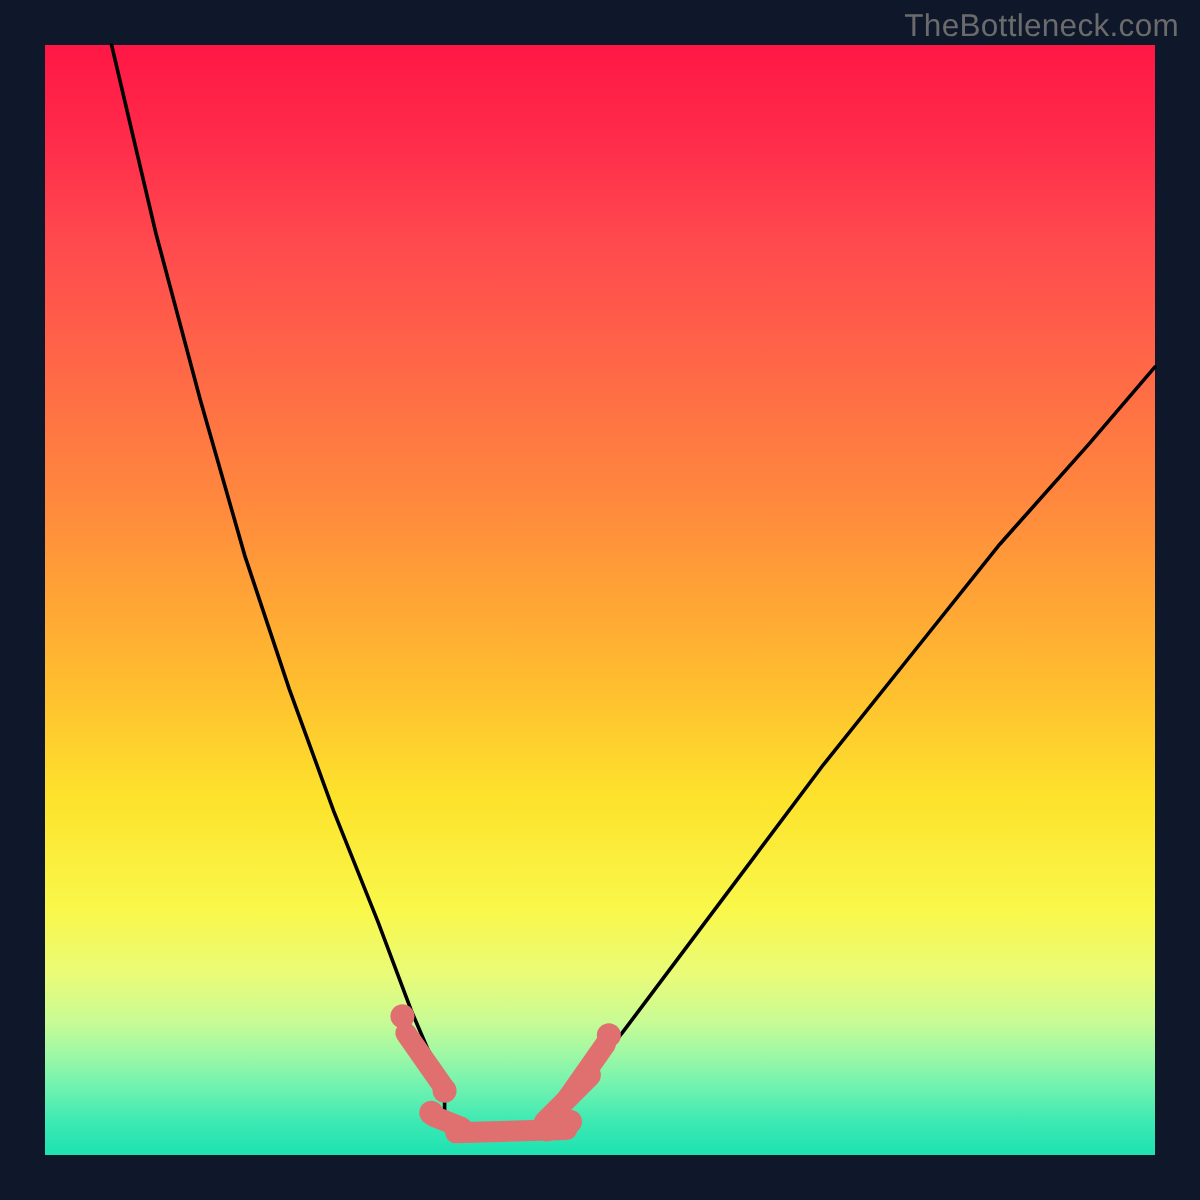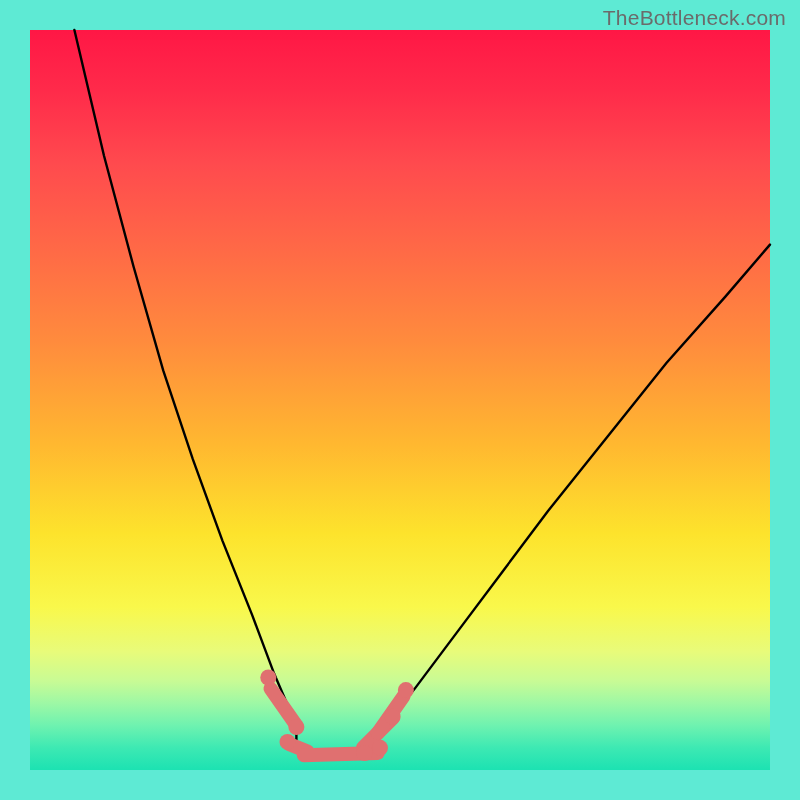--- a/index.html
+++ b/index.html
@@ -10,21 +10,21 @@
     background: #000;
     overflow: hidden;
     font-family: Arial, Helvetica, sans-serif;
   }
   .frame {
     position: absolute;
     left: 0;
     top: 0;
     width: 800px;
     height: 800px;
-    background: #5eead4;
+    background: #0f172a;
   }
   .plot {
     position: absolute;
     left: 30px;
     top: 30px;
     width: 740px;
     height: 740px;
     
     background: linear-gradient(
       to bottom,

